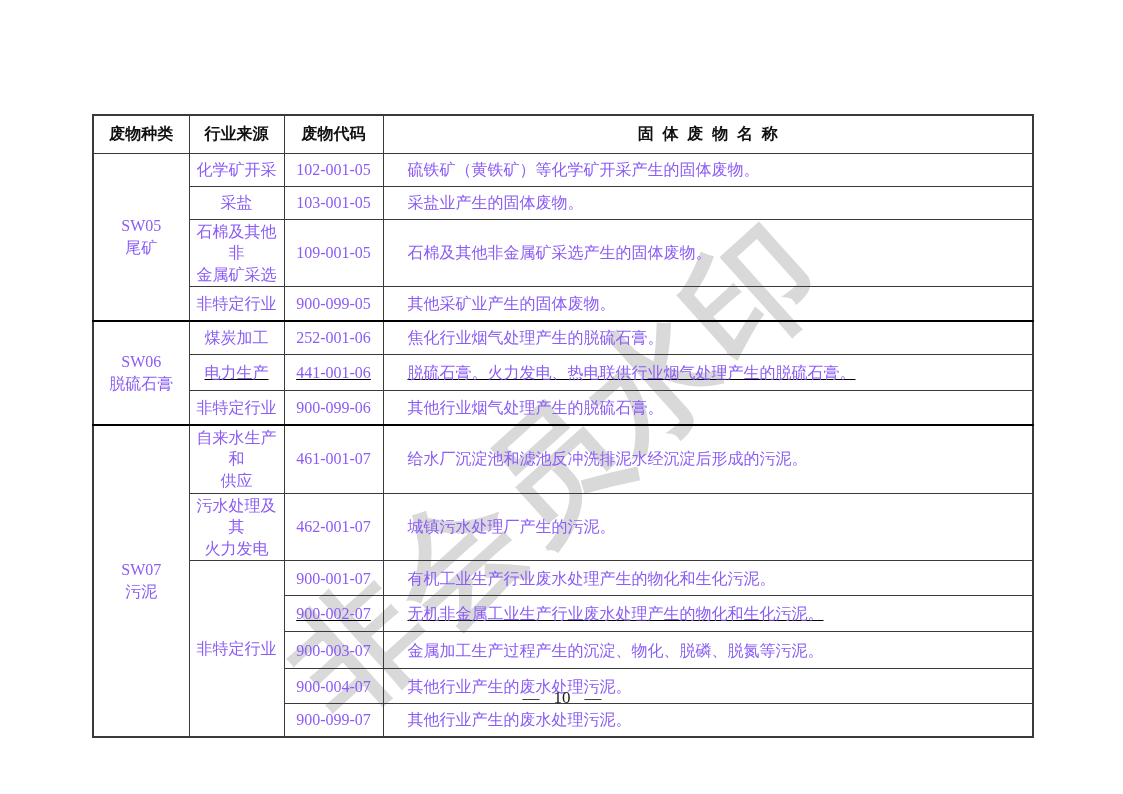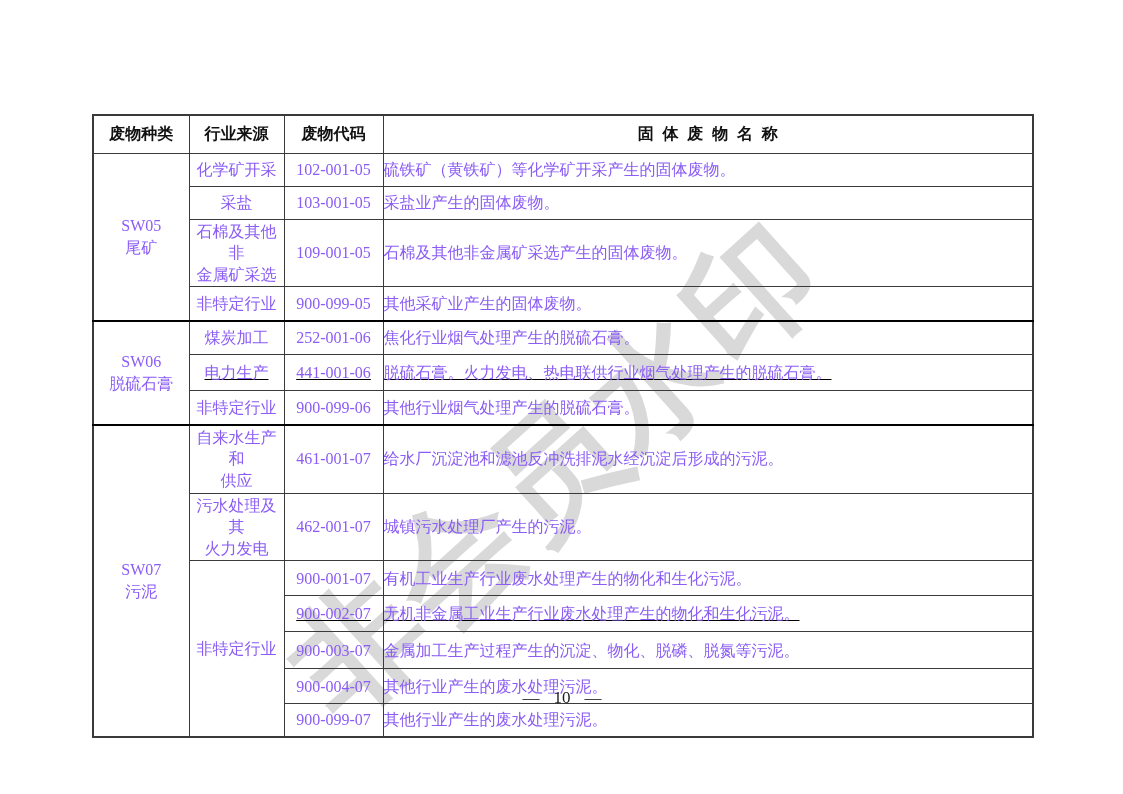--- a/index.html
+++ b/index.html
@@ -56,21 +56,21 @@
   #waste-table thead th {
     font-weight: bold;
     color: #111111;
   }
   #waste-table th.name-header {
     letter-spacing: 0.55em;
     text-indent: 0.55em;
   }
   #waste-table td.name-cell {
     text-align: left;
-    padding-left: 0;
+    padding-left: 24px;
     padding-right: 6px;
   }
   #waste-table td.pre {
     white-space: pre-line;
     margin-left: 32px;
   }
   #waste-table tr.sec td {
     border-top: 2px solid #000000;
   }
   

